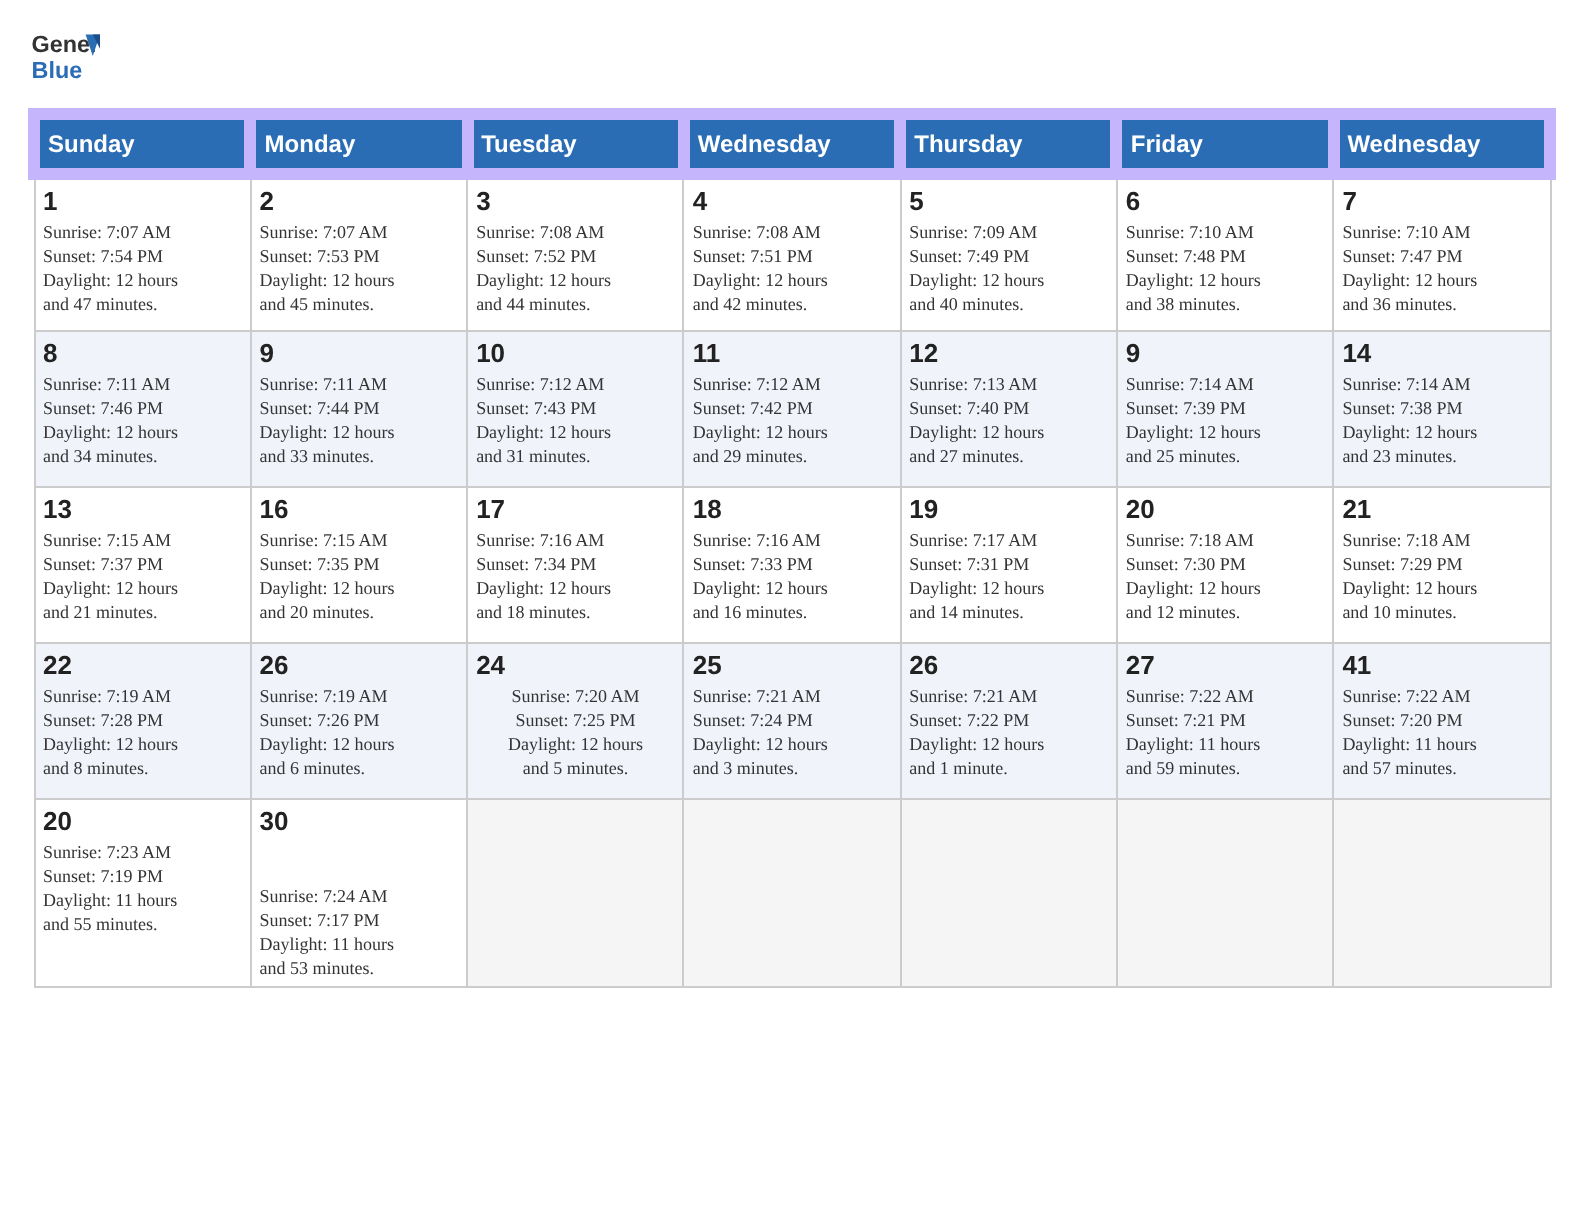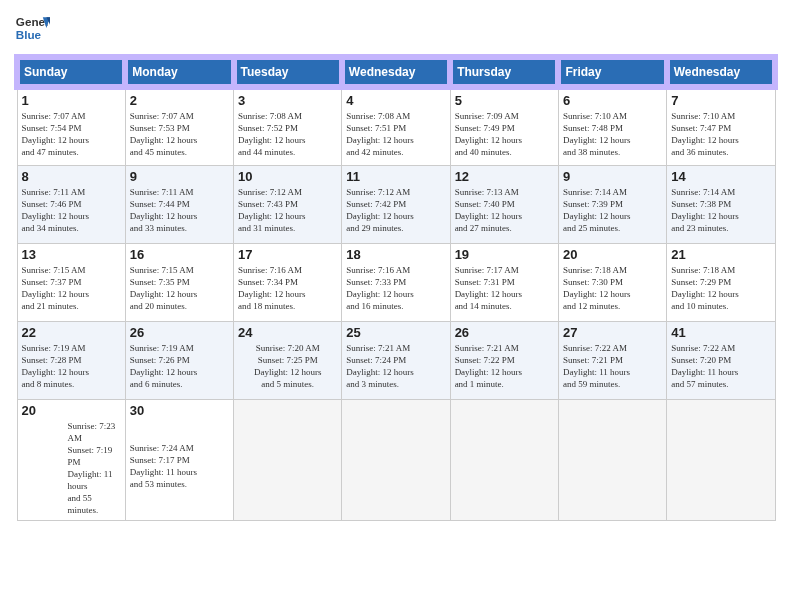--- a/index.html
+++ b/index.html
@@ -320,21 +320,21 @@
             <span class="day-num">41</span>
             <div class="day-info" style="white-space: pre-line;">Sunrise: 7:22 AM
 Sunset: 7:20 PM
 Daylight: 11 hours
 and 57 minutes.</div>
           </td>
         </tr>
         <tr>
           <td>
             <span class="day-num">20</span>
-            <div class="day-info" style="white-space: pre-line; margin-left: 46px;">Sunrise: 7:23 AM
+            <div class="day-info" style="white-space: pre-line;">Sunrise: 7:23 AM
 Sunset: 7:19 PM
 Daylight: 11 hours
 and 55 minutes.</div>
           </td>
           <td>
             <span class="day-num">30</span>
             <div class="day-info" style="white-space: pre-line; margin-top: 24px;">Sunrise: 7:24 AM
 Sunset: 7:17 PM
 Daylight: 11 hours
 and 53 minutes.</div>

